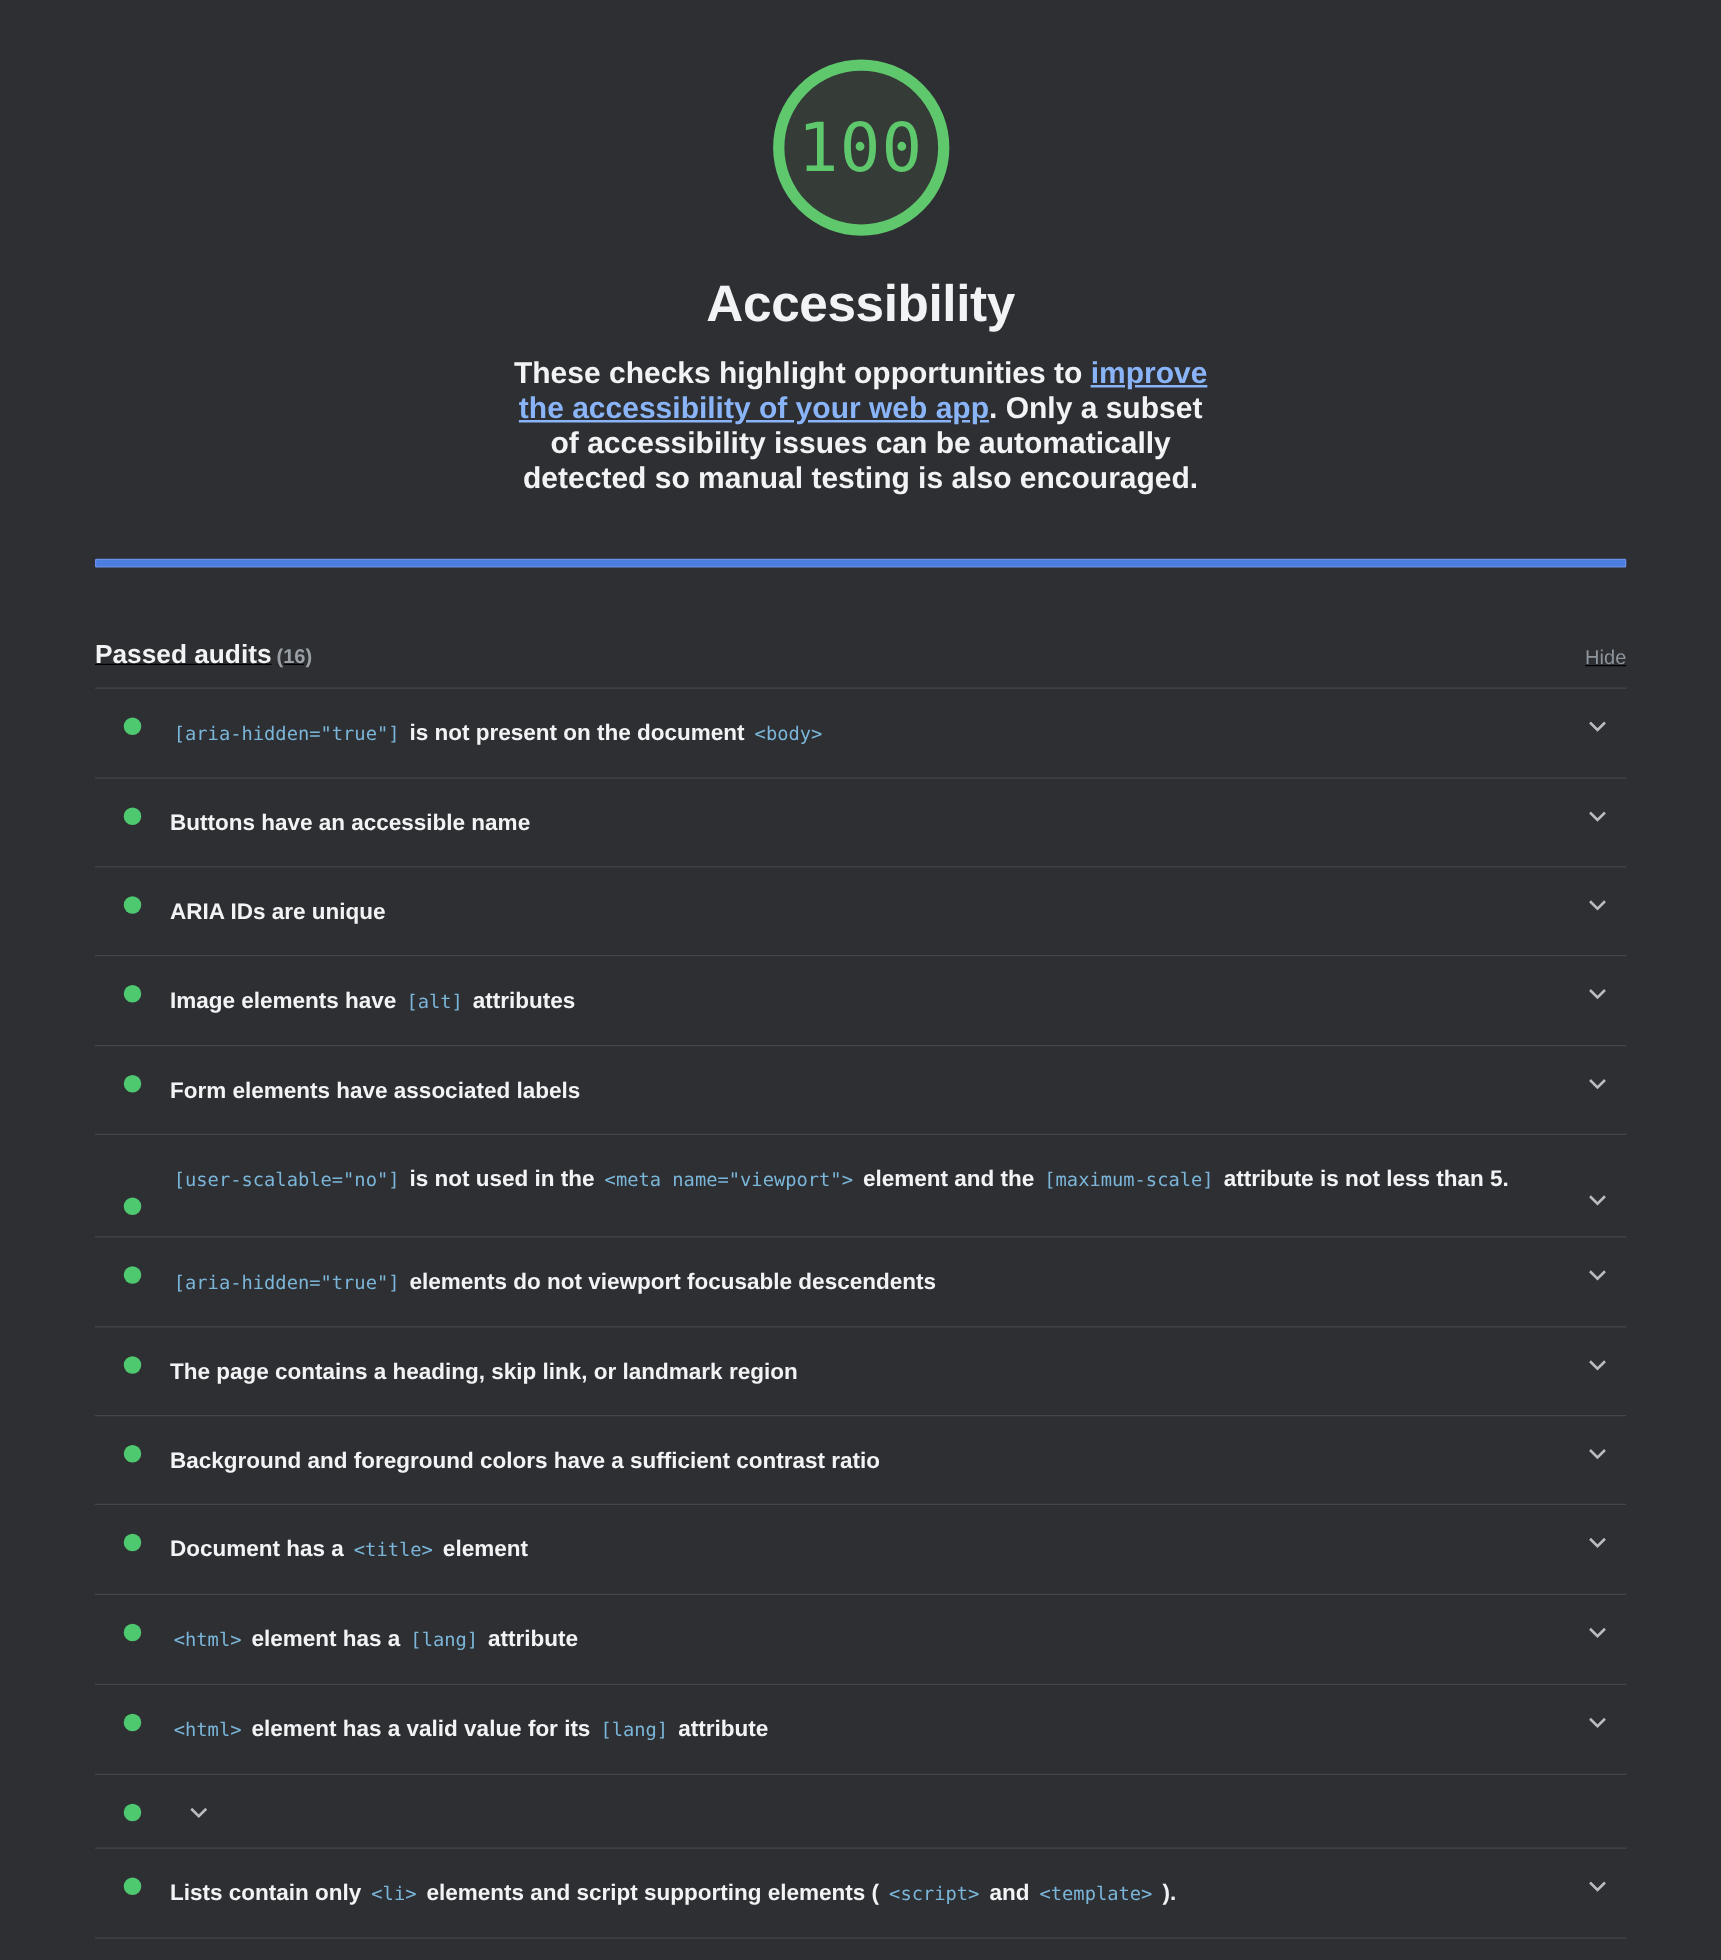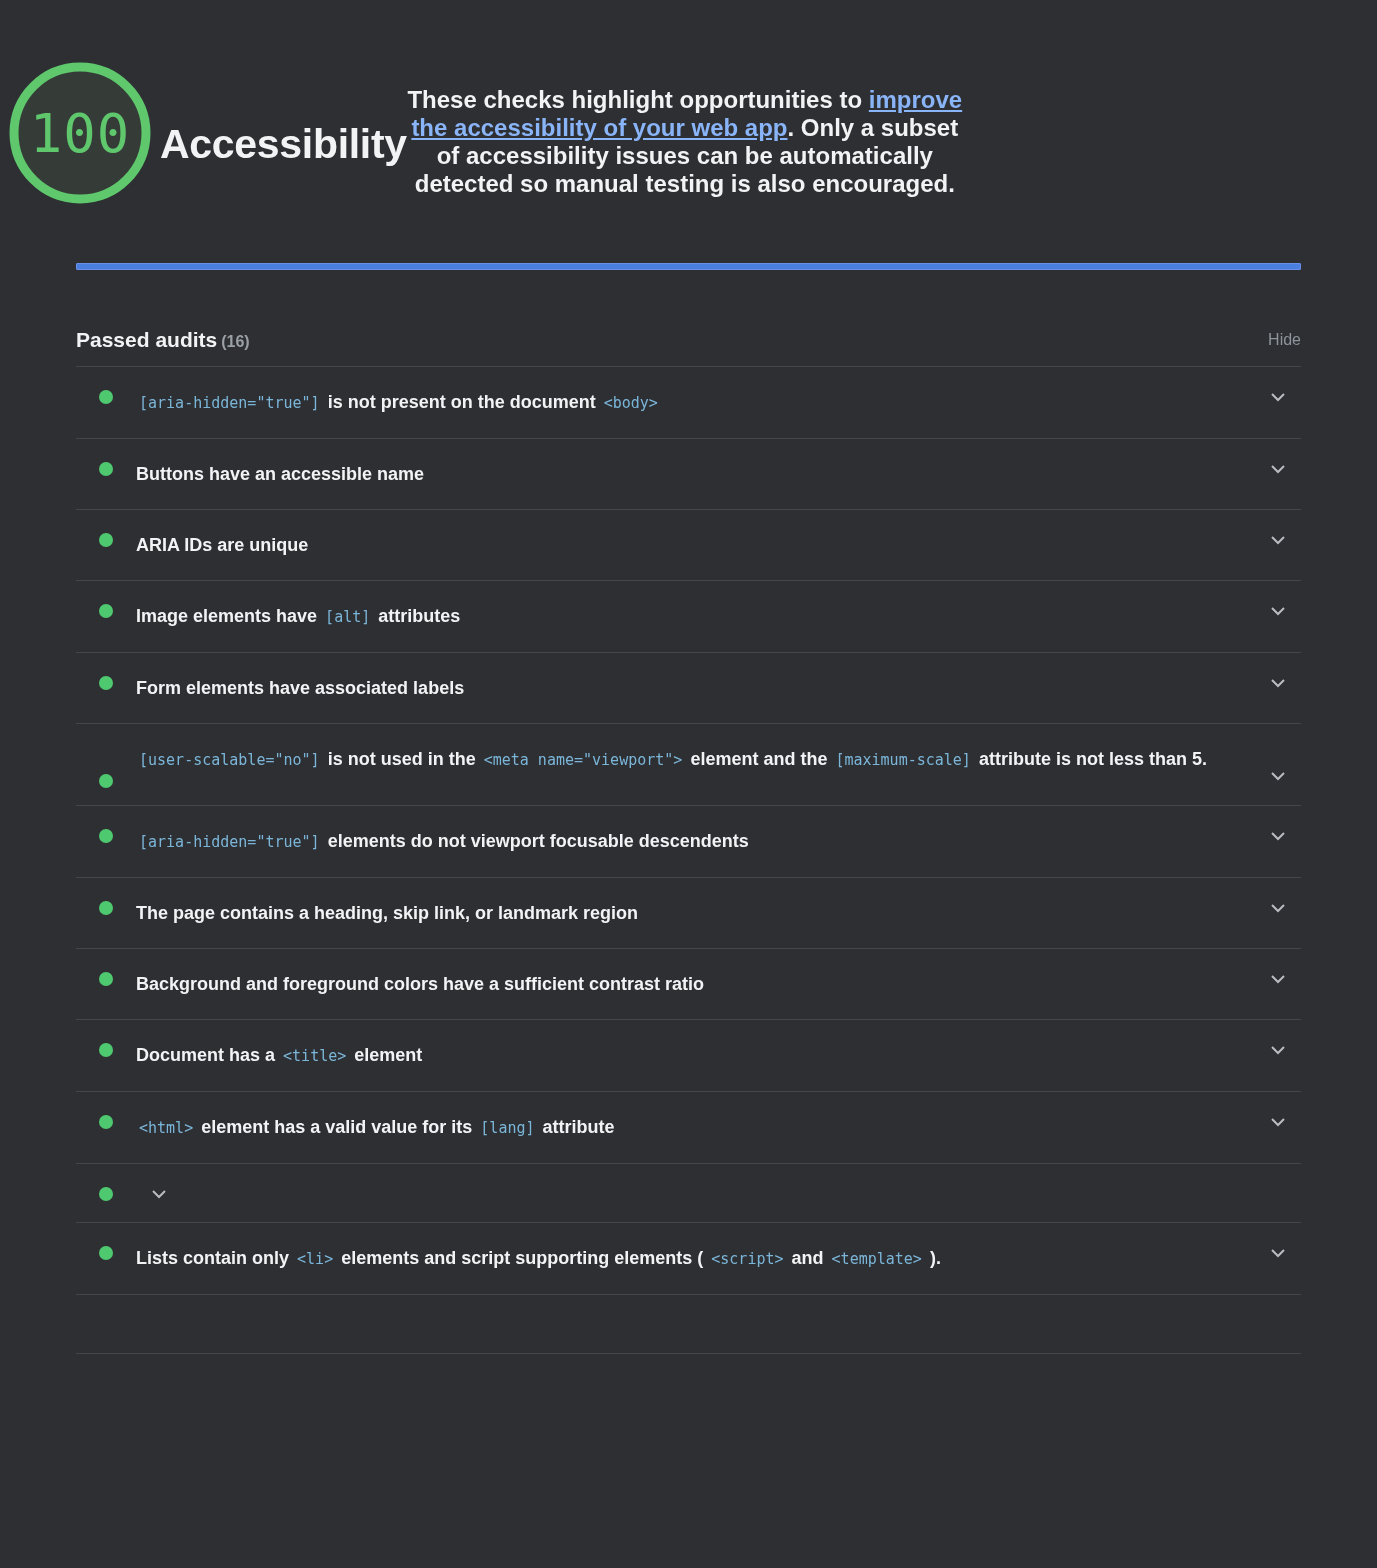--- a/index.html
+++ b/index.html
@@ -13,23 +13,23 @@
   .page {
     width: 1377px;
     min-height: 1568px;
     background: #2d2f33;
     position: relative;
     overflow: hidden;
   }
 
   
   .score-header {
-    padding-top: 53px;
-    display: flex;
-    flex-direction: row;
+    padding-top: 38px;
+    display: flex;
+    flex-direction: column;
     align-items: center;
   }
   .gauge-wrap {
     width: 160px;
     height: 160px;
     position: relative;
   }
   .gauge-svg { display: block; }
   .gauge-value {
     position: absolute;
@@ -76,23 +76,24 @@
     border-radius: 1px;
   }
 
   
   .audits-section {
     padding: 0 76px;
     margin-top: 58px;
   }
   .section-header {
     display: flex;
-    align-items: center;
+    align-items: flex-end;
     justify-content: space-between;
     padding-bottom: 14px;
+    text-decoration: underline;
   }
   .section-title {
     font-size: 21px;
     font-weight: bold;
     color: #f2f3f4;
   }
   .section-count {
     color: #9aa0a6;
     font-weight: bold;
     margin-left: 4px;
@@ -298,20 +299,31 @@
           <div class="chev-cell">
             <svg class="chev" viewBox="0 0 14 9">
               <path d="M1 1 L7 7 L13 1" fill="none" stroke="currentColor" stroke-width="2"></path>
             </svg>
           </div>
         </div>
         <div class="audit-row">
           <div class="audit-dot-cell">
             <span class="dot"></span>
           </div>
+          <div class="audit-title"><code>&lt;html&gt;</code> <span>element has a</span> <code>[lang]</code> <span>attribute</span></div>
+          <div class="chev-cell">
+            <svg class="chev" viewBox="0 0 14 9">
+              <path d="M1 1 L7 7 L13 1" fill="none" stroke="currentColor" stroke-width="2"></path>
+            </svg>
+          </div>
+        </div>
+        <div class="audit-row">
+          <div class="audit-dot-cell">
+            <span class="dot"></span>
+          </div>
           <div class="audit-title"><code>&lt;html&gt;</code> <span>element has a valid value for its</span> <code>[lang]</code> <span>attribute</span></div>
           <div class="chev-cell">
             <svg class="chev" viewBox="0 0 14 9">
               <path d="M1 1 L7 7 L13 1" fill="none" stroke="currentColor" stroke-width="2"></path>
             </svg>
           </div>
         </div>
         <div class="audit-row">
           <div class="audit-dot-cell">
             <span class="dot"></span>

